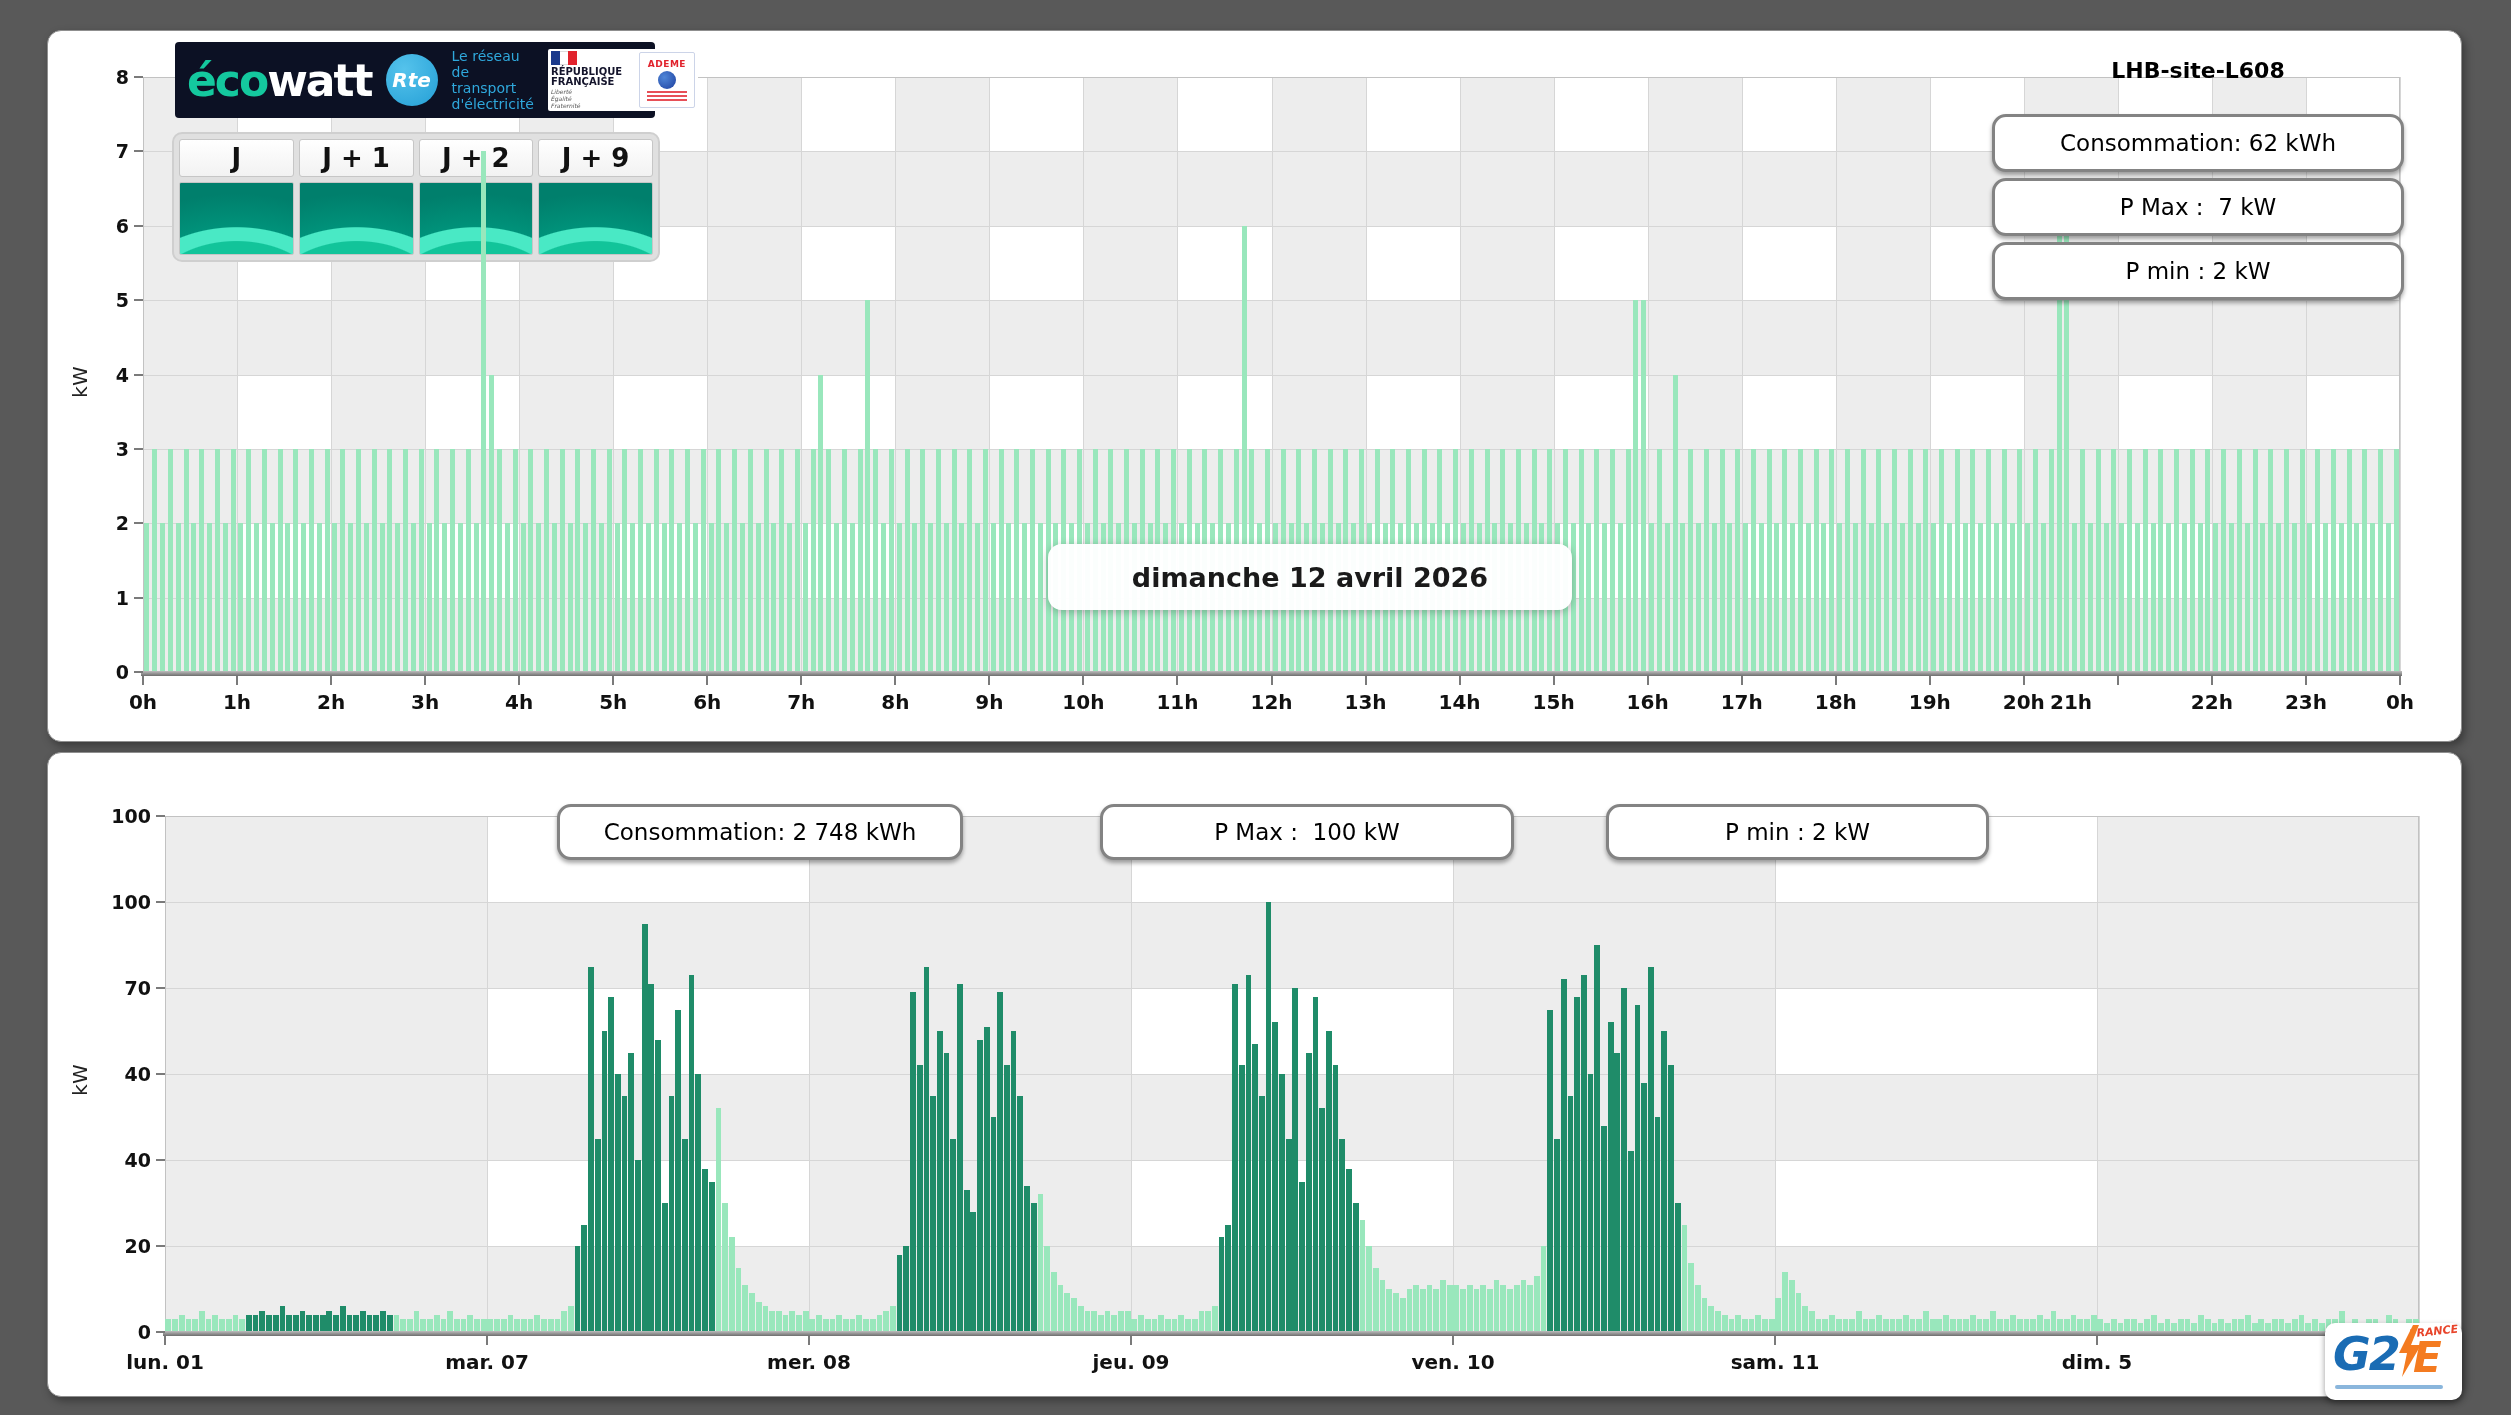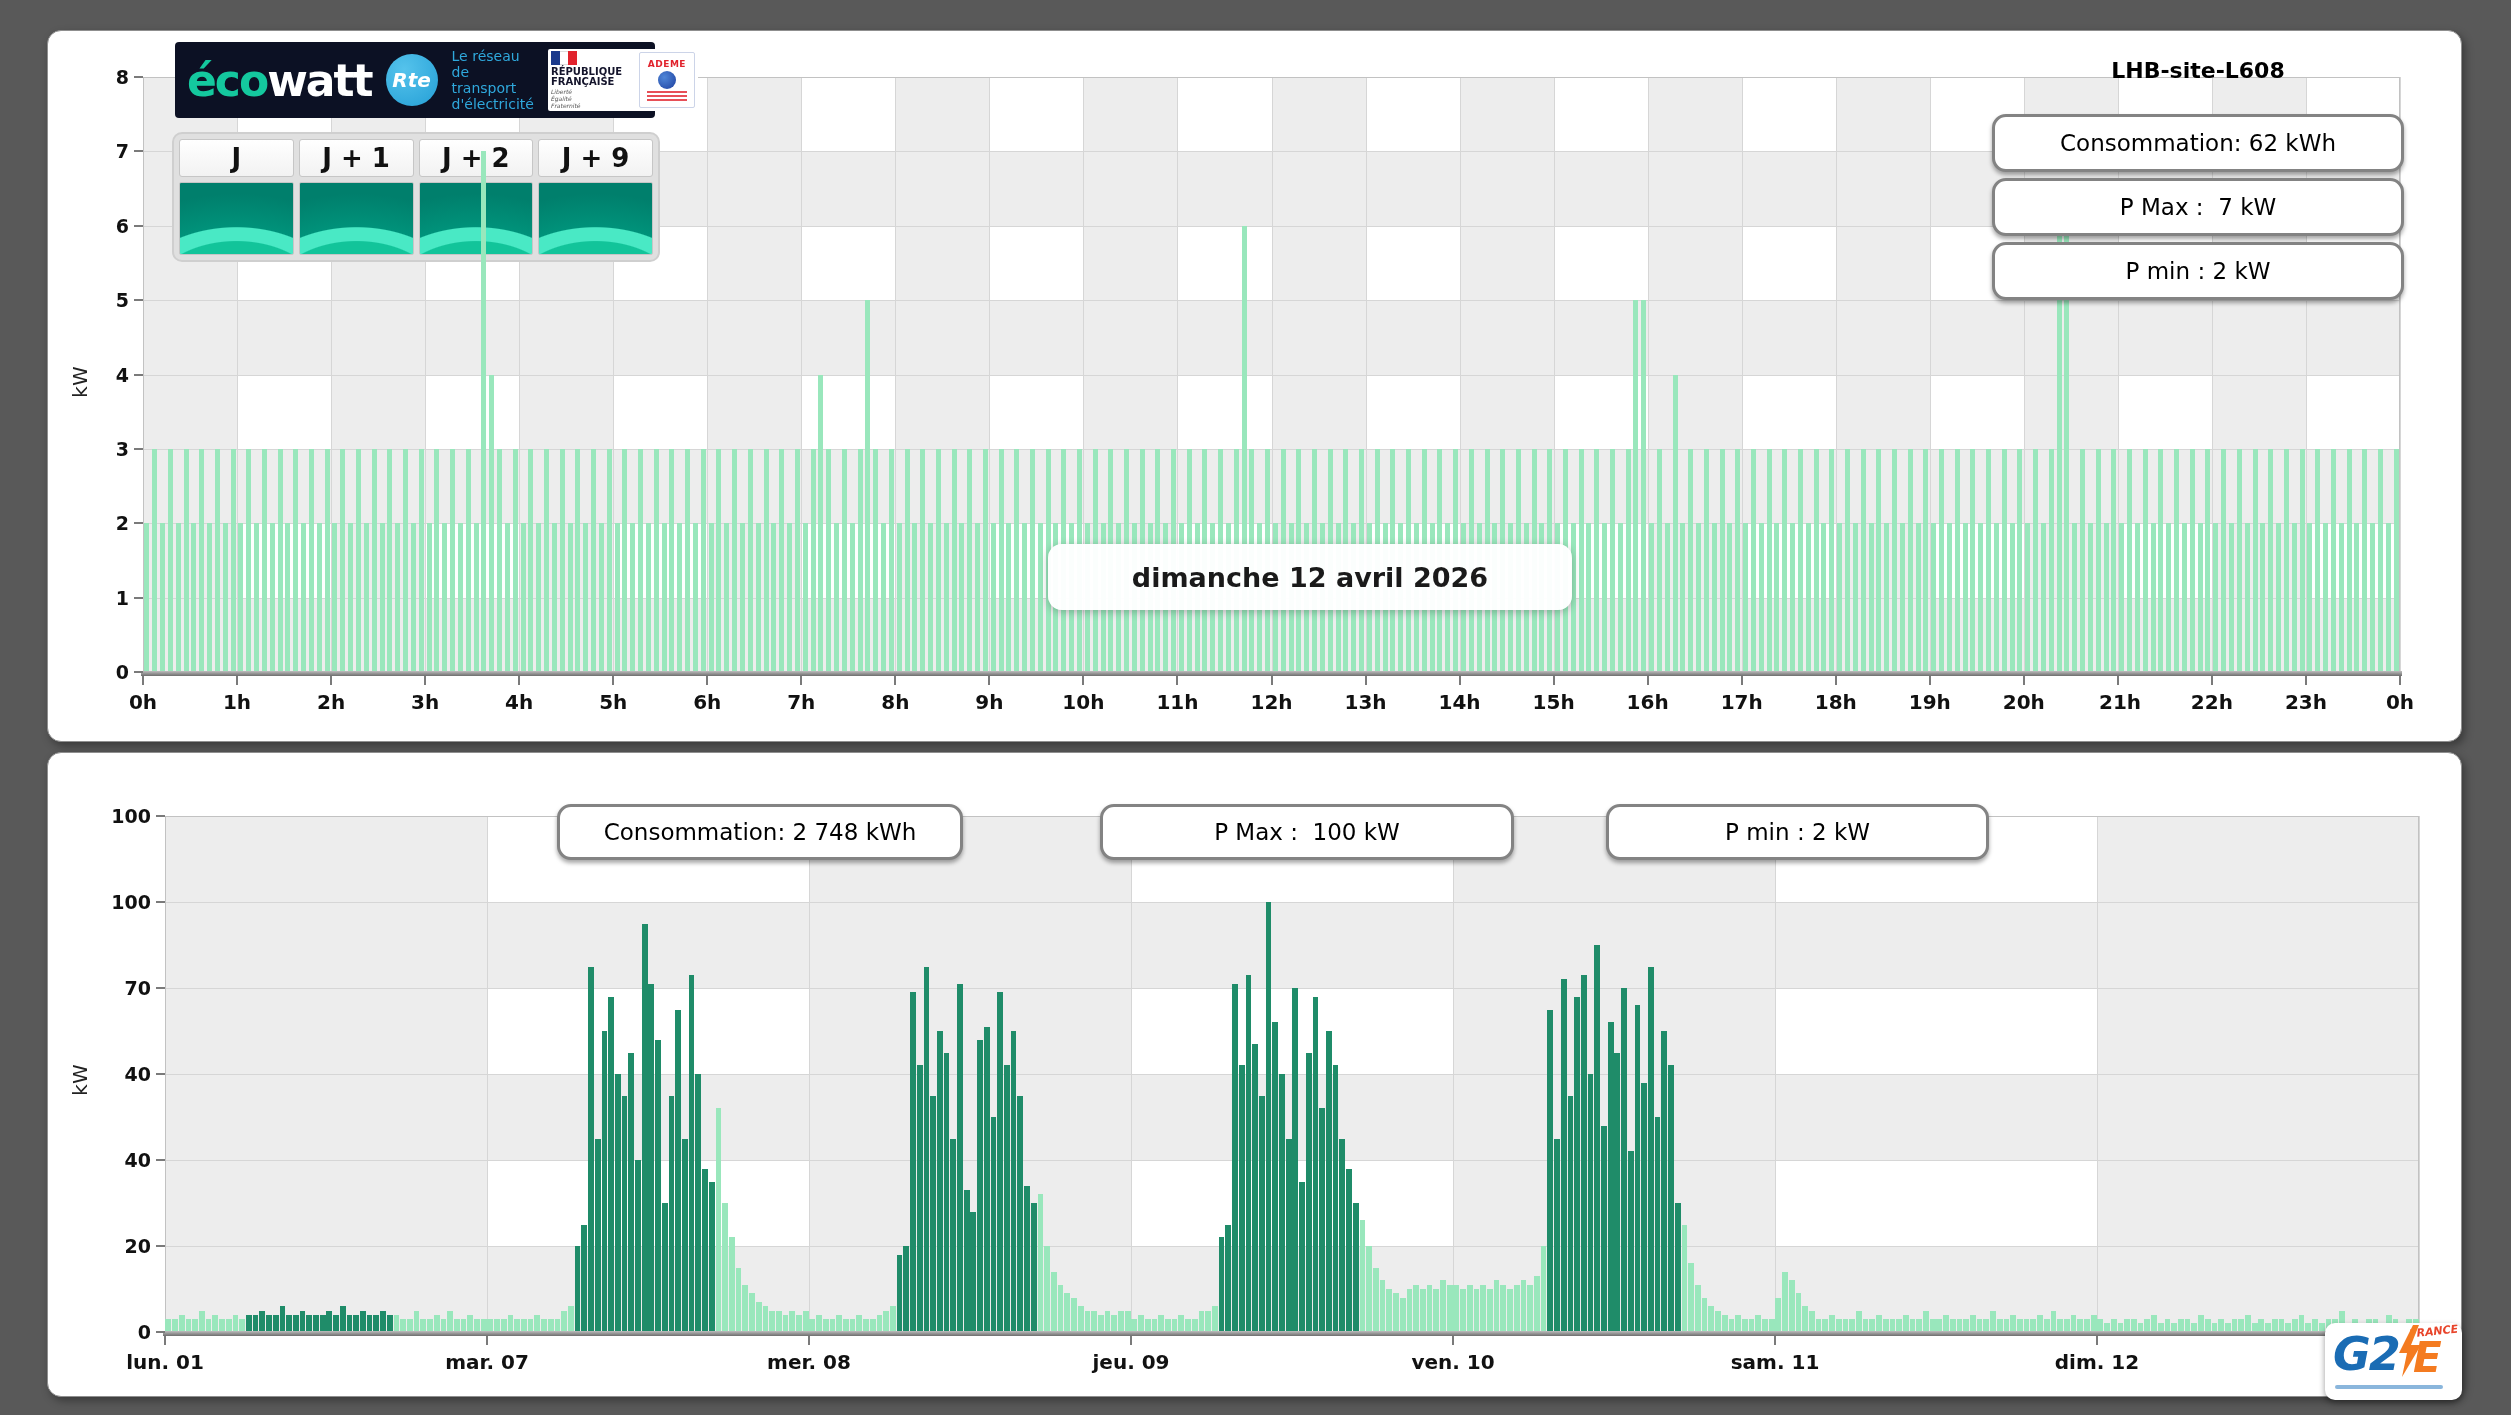--- a/index.html
+++ b/index.html
@@ -684,21 +684,21 @@
     <div class="xlab" style="left: 1034.46px; top: 613px;">11h</div>
     <div class="xlab" style="left: 1128.5px; top: 613px;">12h</div>
     <div class="xlab" style="left: 1222.54px; top: 613px;">13h</div>
     <div class="xlab" style="left: 1316.58px; top: 613px;">14h</div>
     <div class="xlab" style="left: 1410.62px; top: 613px;">15h</div>
     <div class="xlab" style="left: 1504.67px; top: 613px;">16h</div>
     <div class="xlab" style="left: 1598.71px; top: 613px;">17h</div>
     <div class="xlab" style="left: 1692.75px; top: 613px;">18h</div>
     <div class="xlab" style="left: 1786.79px; top: 613px;">19h</div>
     <div class="xlab" style="left: 1880.83px; top: 613px;">20h</div>
-    <div class="xlab" style="left: 1977px; top: 613px;">21h</div>
+    <div class="xlab" style="left: 1928px; top: 613px;">21h</div>
     <div class="xlab" style="left: 2068.92px; top: 613px;">22h</div>
     <div class="xlab" style="left: 2162.96px; top: 613px;">23h</div>
     <div class="xlab" style="left: 2257px; top: 613px;">0h</div>
     <div class="ylab" style="left: -14px; top: 595px;">0</div>
     <div class="ytickmark" style="left: -9px; top: 594px;"></div>
     <div class="ylab" style="left: -14px; top: 520.625px;">1</div>
     <div class="ytickmark" style="left: -9px; top: 519.625px;"></div>
     <div class="ylab" style="left: -14px; top: 446.25px;">2</div>
     <div class="ytickmark" style="left: -9px; top: 445.25px;"></div>
     <div class="ylab" style="left: -14px; top: 371.875px;">3</div>
@@ -1119,21 +1119,21 @@
     <div class="xtickmark" style="left: 1287px; top: 520px;"></div>
     <div class="xtickmark" style="left: 1609px; top: 520px;"></div>
     <div class="xtickmark" style="left: 1931px; top: 520px;"></div>
     <div class="xtickmark" style="left: 2253px; top: 520px;"></div>
     <div class="xlab" style="left: 0px; top: 534px;">lun. 01</div>
     <div class="xlab" style="left: 322px; top: 534px;">mar. 07</div>
     <div class="xlab" style="left: 644px; top: 534px;">mer. 08</div>
     <div class="xlab" style="left: 966px; top: 534px;">jeu. 09</div>
     <div class="xlab" style="left: 1288px; top: 534px;">ven. 10</div>
     <div class="xlab" style="left: 1610px; top: 534px;">sam. 11</div>
-    <div class="xlab" style="left: 1932px; top: 534px;">dim. 12</div>
+    <div class="xlab" style="left: 1932px; top: 534px;">dim. 5</div>
     <div class="ylab" style="left: -14px; top: 516px;">0</div>
     <div class="ytickmark" style="left: -9px; top: 515px;"></div>
     <div class="ylab" style="left: -14px; top: 430px;">20</div>
     <div class="ytickmark" style="left: -9px; top: 429px;"></div>
     <div class="ylab" style="left: -14px; top: 344px;">40</div>
     <div class="ytickmark" style="left: -9px; top: 343px;"></div>
     <div class="ylab" style="left: -14px; top: 258px;">40</div>
     <div class="ytickmark" style="left: -9px; top: 257px;"></div>
     <div class="ylab" style="left: -14px; top: 172px;">70</div>
     <div class="ytickmark" style="left: -9px; top: 171px;"></div>

